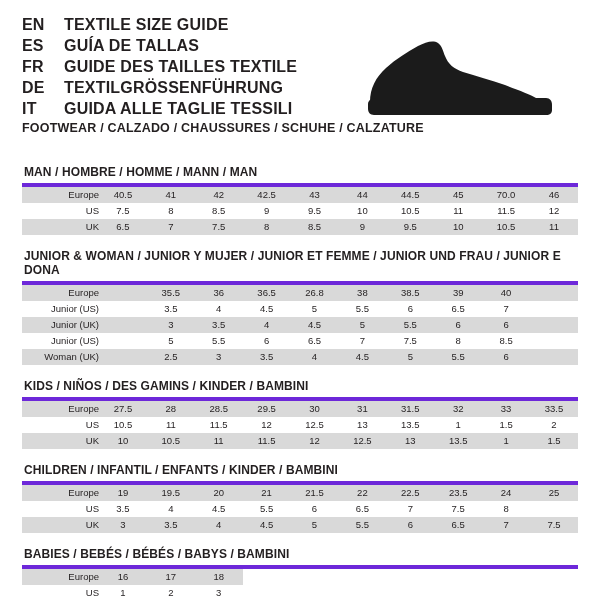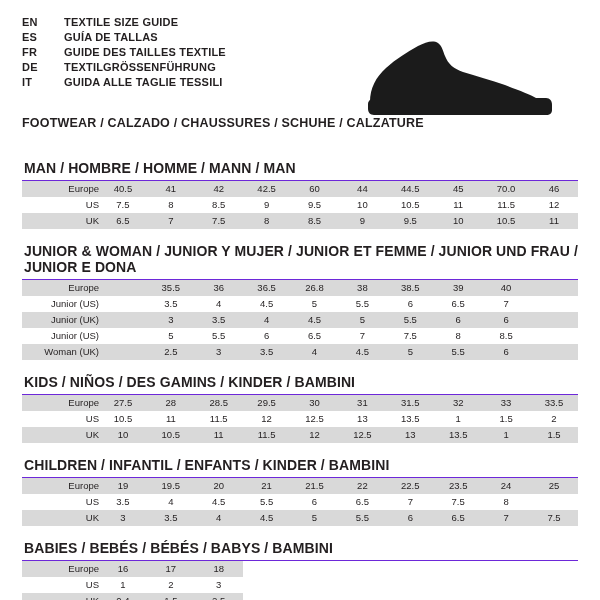--- a/index.html
+++ b/index.html
@@ -25,21 +25,21 @@
   
   .header {
     display: flex;
     align-items: flex-start;
     justify-content: space-between;
   }
   .lang-table {
     border-collapse: collapse;
   }
   .lang-table td {
-    font-size: 11px;
+    font-size: 16px;
     font-weight: bold;
     letter-spacing: 0.2px;
     padding: 0 0 3px 0;
     white-space: nowrap;
     vertical-align: top;
   }
   .lang-code {
     width: 42px;
     color: #231f20;
   }
@@ -58,25 +58,25 @@
     font-size: 12.5px;
     font-weight: bold;
     letter-spacing: 0.2px;
   }
 
   
   .section {
     margin-top: 14px;
   }
   .section-title {
-    font-size: 14px;
+    font-size: 12px;
     font-weight: bold;
     letter-spacing: 0.1px;
     padding: 0 0 4px 2px;
-    border-bottom: 1px solid #6d28d9;
+    border-bottom: 4px solid #6d28d9;
     margin-bottom: 0;
   }
   table.size {
     border-collapse: collapse;
     width: 100%;
     table-layout: fixed;
   }
   table.size td {
     font-size: 9.5px;
     height: 16px;
@@ -150,21 +150,21 @@
       <div class="section first">
         <div class="section-title">MAN / HOMBRE / HOMME / MANN / MAN</div>
         <table class="size">
           <tbody>
             <tr class="shaded">
               <td class="rowlabel">Europe</td>
               <td>40.5</td>
               <td>41</td>
               <td>42</td>
               <td>42.5</td>
-              <td>60</td>
+              <td>43</td>
               <td>44</td>
               <td>44.5</td>
               <td>45</td>
               <td>70.0</td>
               <td>46</td>
             </tr>
             <tr class="plain">
               <td class="rowlabel">US</td>
               <td>7.5</td>
               <td>8</td>

